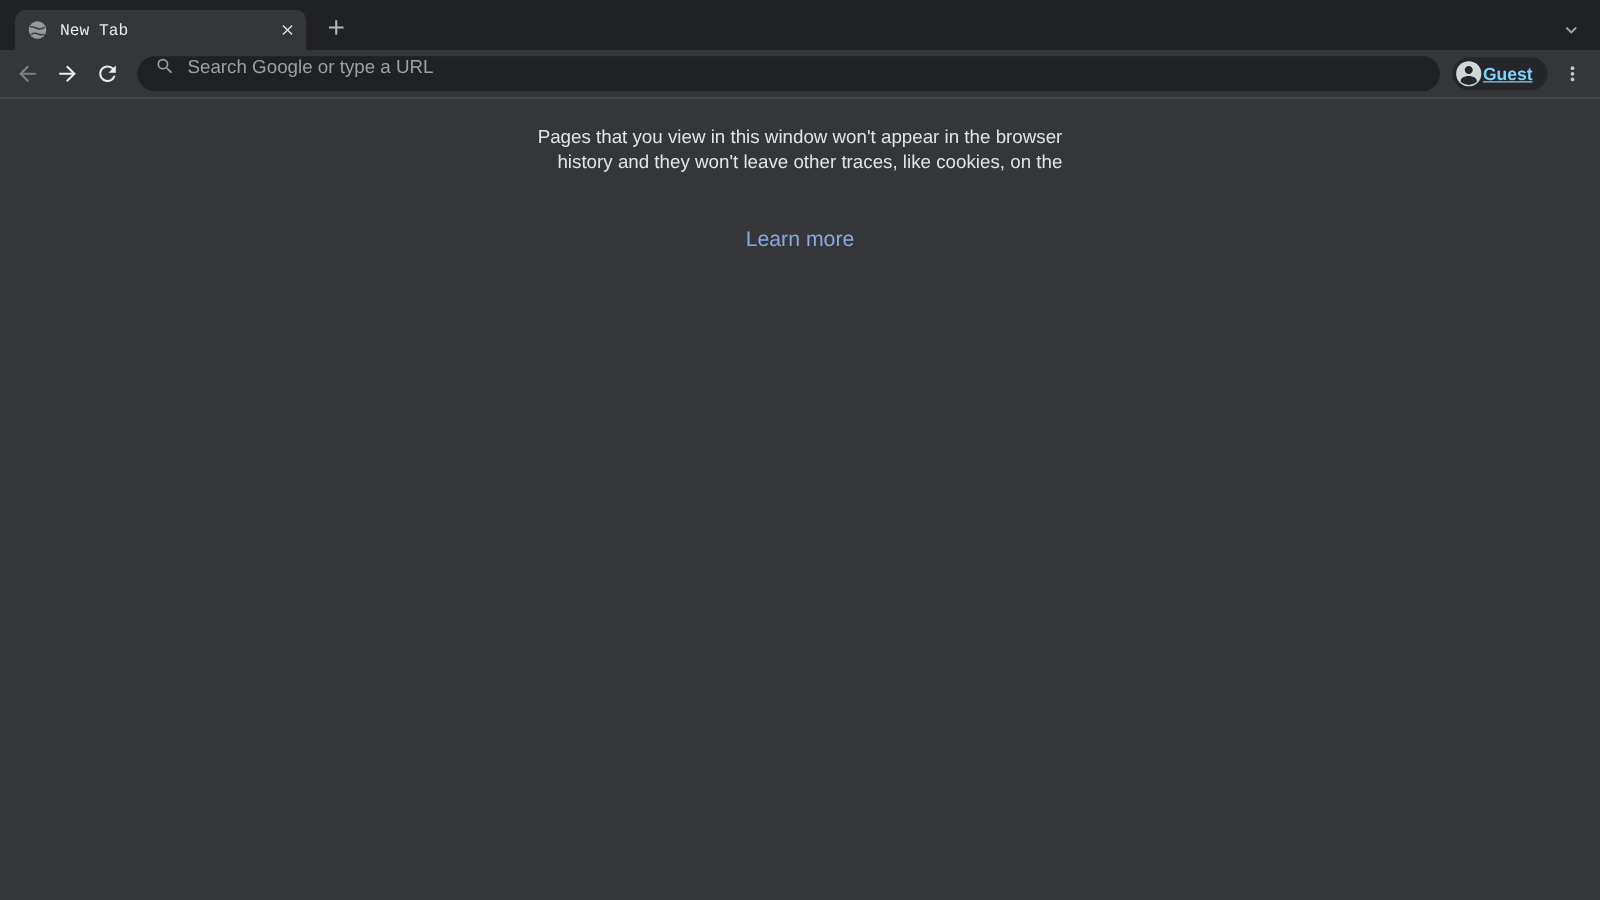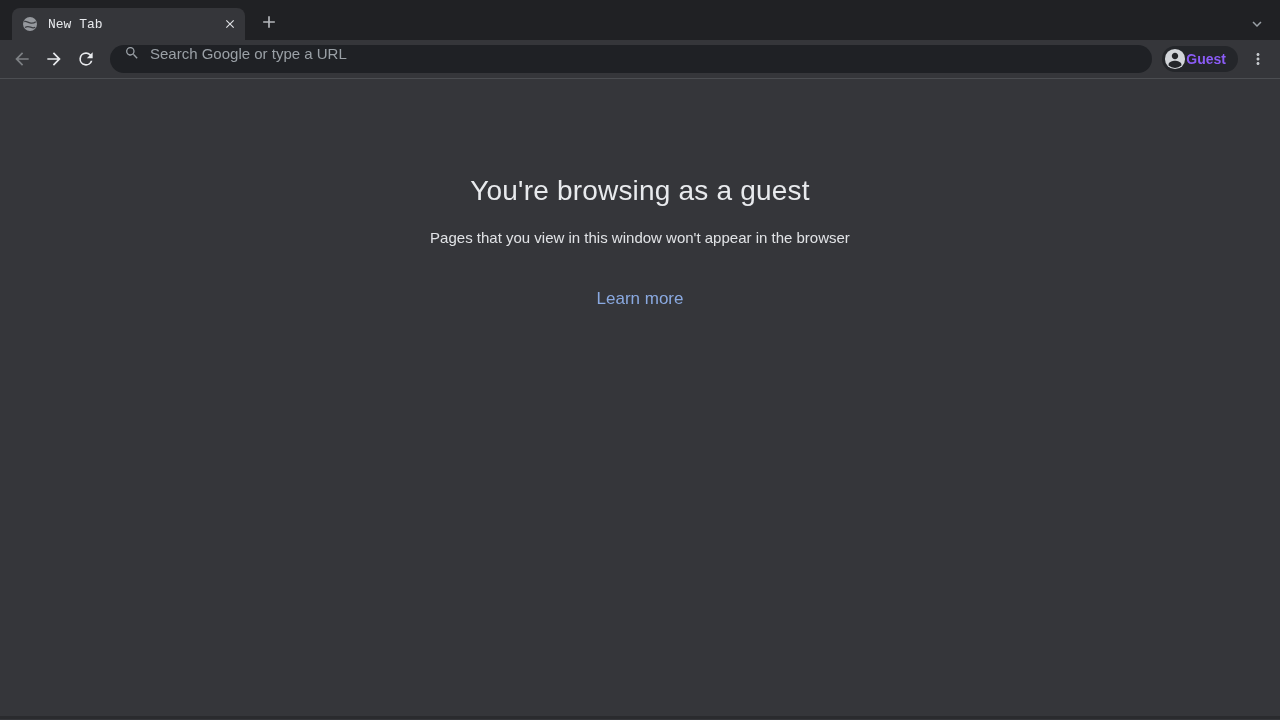--- a/index.html
+++ b/index.html
@@ -121,21 +121,22 @@
     display: flex;
     align-items: center;
     padding: 2px 12px 2px 2px;
     cursor: pointer;
     flex: 0 0 auto;
   }
   .avatar { width: 22px; height: 22px; }
   .profile-label {
     font-size: 14px;
     font-weight: bold;
-    color: #8b5cf6;
+    color: #7dd3fc;
+    text-decoration: underline;
   }
   .menu-btn {
     width: 28px; height: 28px;
     margin-left: 6px;
     border: none; background: transparent;
     display: flex; align-items: center; justify-content: center;
     border-radius: 50%;
     cursor: pointer;
     flex: 0 0 28px;
     padding: 0;
@@ -238,21 +239,21 @@
     <span class="profile-label">Guest</span>
   </button>
   <button class="menu-btn">
     <svg viewBox="0 0 24 24">
         <path d="M12 8c1.1 0 2-.9 2-2s-.9-2-2-2-2 .9-2 2 .9 2 2 2zm0 2c-1.1 0-2 .9-2 2s.9 2 2 2 2-.9 2-2-.9-2-2-2zm0 6c-1.1 0-2 .9-2 2s.9 2 2 2 2-.9 2-2-.9-2-2-2z"></path>
       </svg>
   </button>
 </div>
 
 <div class="content">
-  <h1 class="guest-heading">You're browsing as a guest</h1>
   <div class="guest-body">
     <span>Pages that you view in this window won't appear in the browser</span>
+    <span>history and they won't leave other traces, like cookies, on the</span>
   </div>
   <div class="learn-more-wrap">
     <a class="learn-more" href="#">Learn more</a>
   </div>
   <div class="bottom-edge"></div>
 </div>
 
 </body></html>

